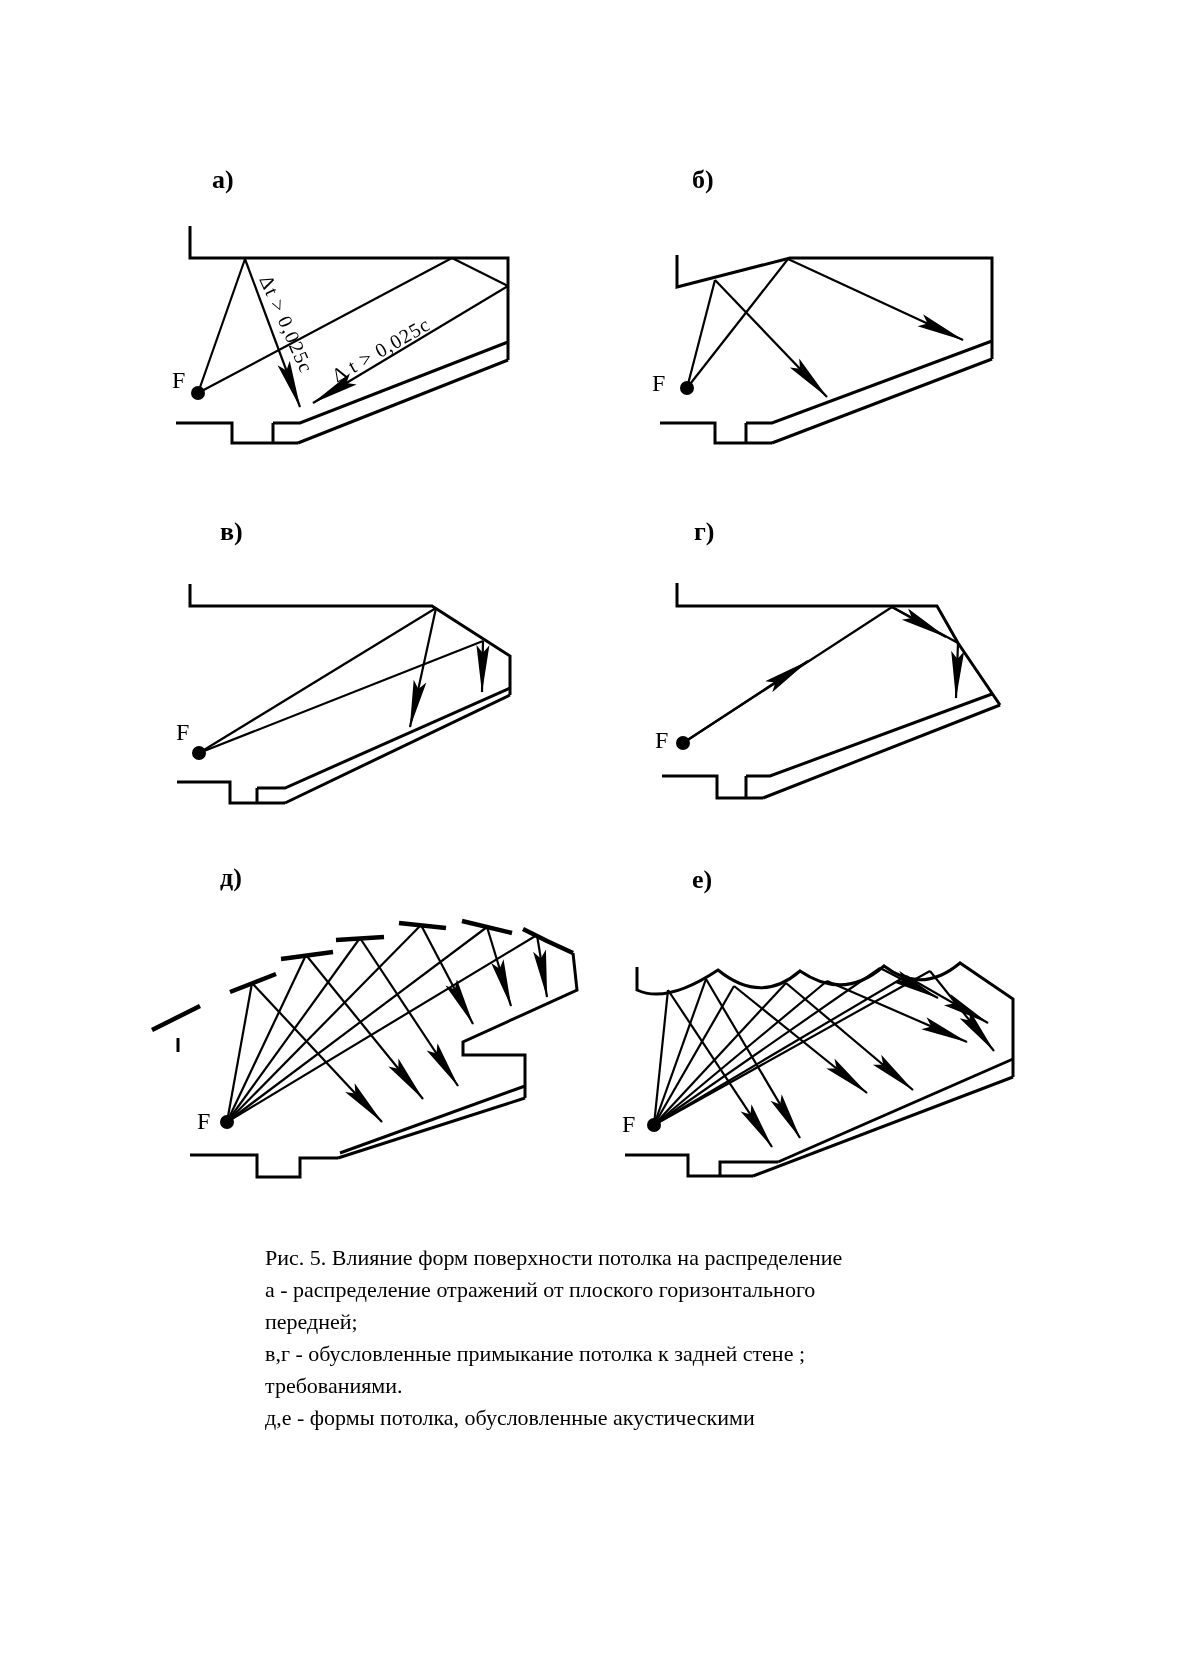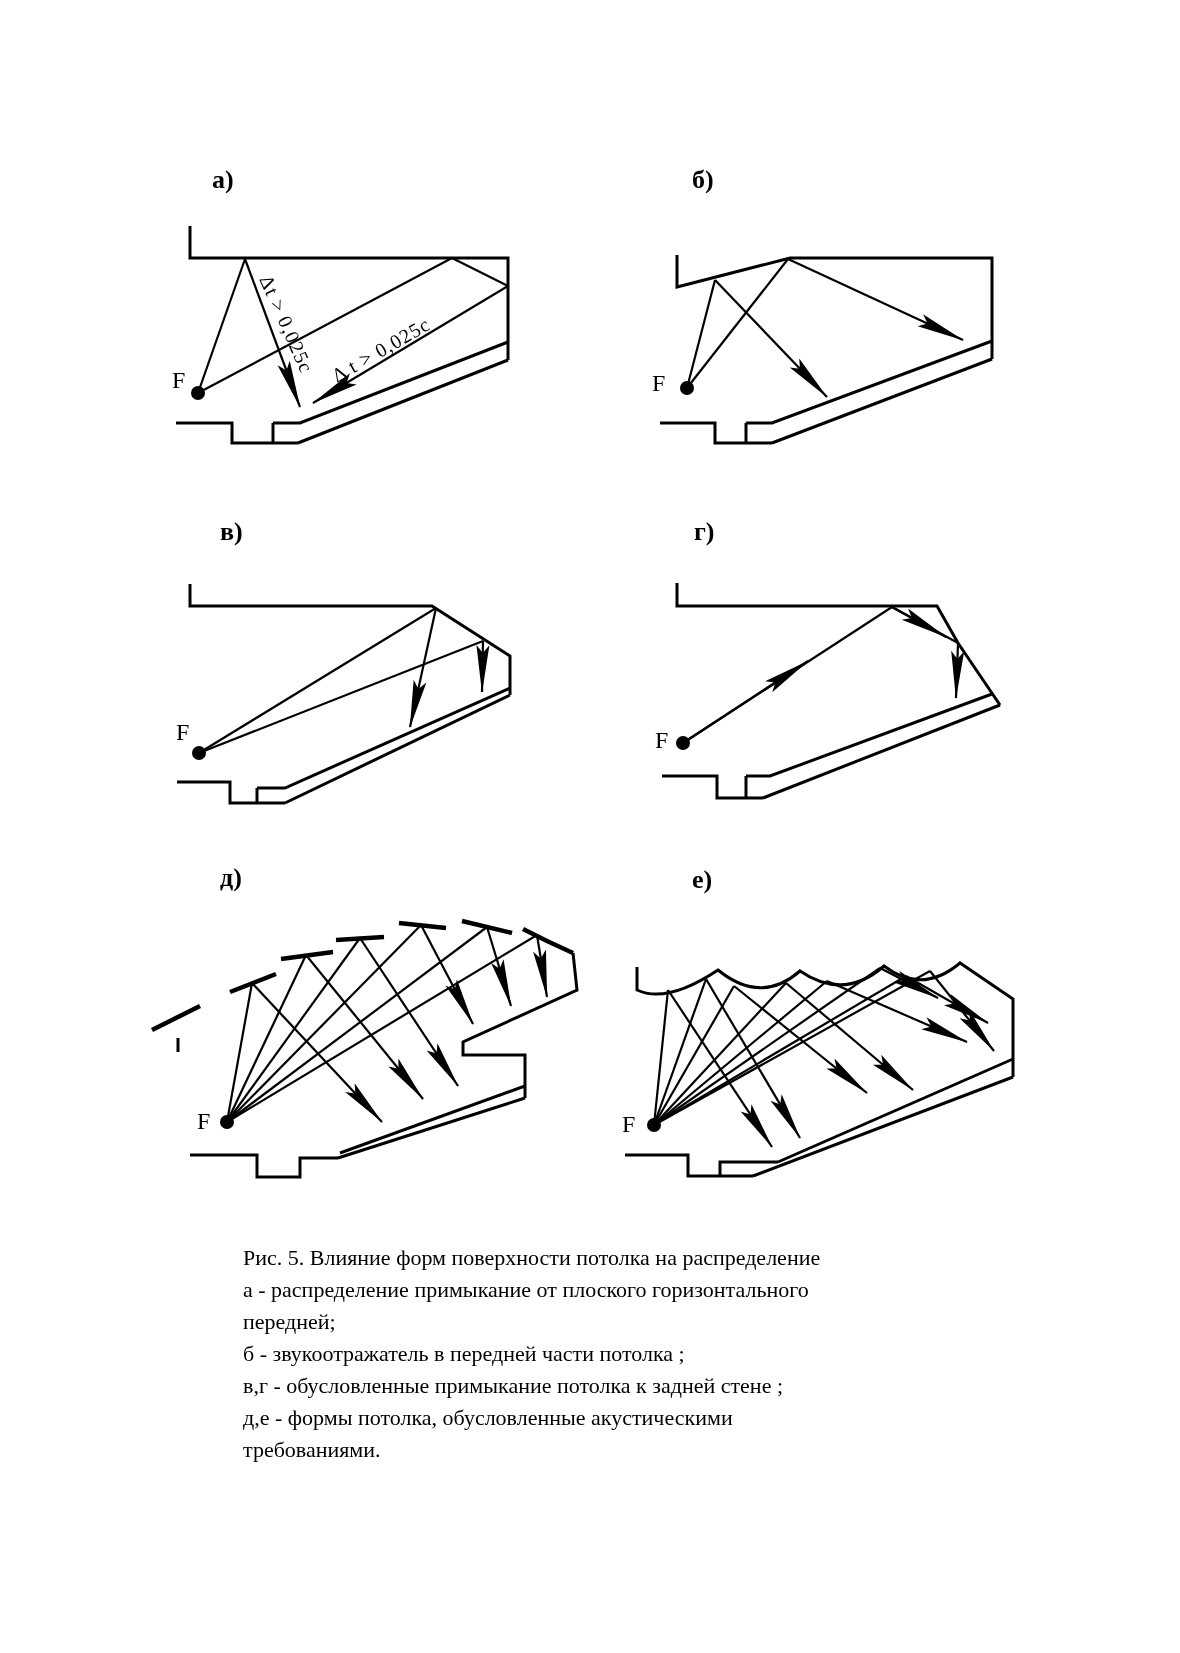--- a/index.html
+++ b/index.html
@@ -8,21 +8,21 @@
   .panel-svg{position:absolute;}
   .plabel{position:absolute;font-weight:bold;font-size:26px;line-height:28px;}
   svg text{font-family:"Liberation Serif",serif;fill:#000;}
   .flabel{font-size:24px;}
   .dlabel{font-size:20px;letter-spacing:1px;}
   .outline path{fill:none;stroke:#000;stroke-width:3;stroke-linejoin:miter;}
   .outline path.thick{stroke-width:4.5;}
   .rays path{fill:none;stroke:#000;stroke-width:2.2;}
   .src{fill:#000;}
   .caption{position:absolute;left:243px;top:1242px;width:690px;font-size:22px;line-height:32px;}
-  .caption div{white-space:nowrap;}
+  .caption div{white-space:nowrap;margin-left:22px;}
 </style>
 </head>
 <body>
 
 <div class="page">
 
   <svg width="0" height="0" style="position:absolute">
     <defs>
       <marker id="dart" markerUnits="userSpaceOnUse" markerWidth="50" markerHeight="18" refX="47" refY="9" orient="auto">
         <path d="M0,2.5 L48,9 L0,15.5 L8,9 Z" fill="#000"></path>
@@ -171,21 +171,20 @@
       <path d="M880,968 L938,998" marker-end="url(#dart)"></path>
       <path d="M906,976 L988,1023" marker-end="url(#dart)"></path>
       <path d="M930,971 L994,1051" marker-end="url(#dart)"></path>
     </g>
     <circle class="src" cx="654" cy="1125" r="7"></circle>
     <text class="flabel" x="622" y="1132">F</text>
   </svg>
 
   <div class="caption">
     <div>Рис. 5. Влияние форм поверхности потолка на распределение</div>
-    <div>а - распределение примыкание от плоского горизонтального</div>
+    <div>а - распределение отражений от плоского горизонтального</div>
     <div>передней;</div>
-    <div>б - звукоотражатель в передней части потолка ;</div>
     <div>в,г - обусловленные примыкание потолка к задней стене ;</div>
+    <div>требованиями.</div>
     <div>д,е - формы потолка, обусловленные акустическими</div>
-    <div>требованиями.</div>
   </div>
 
 </div>
 
 </body></html>

